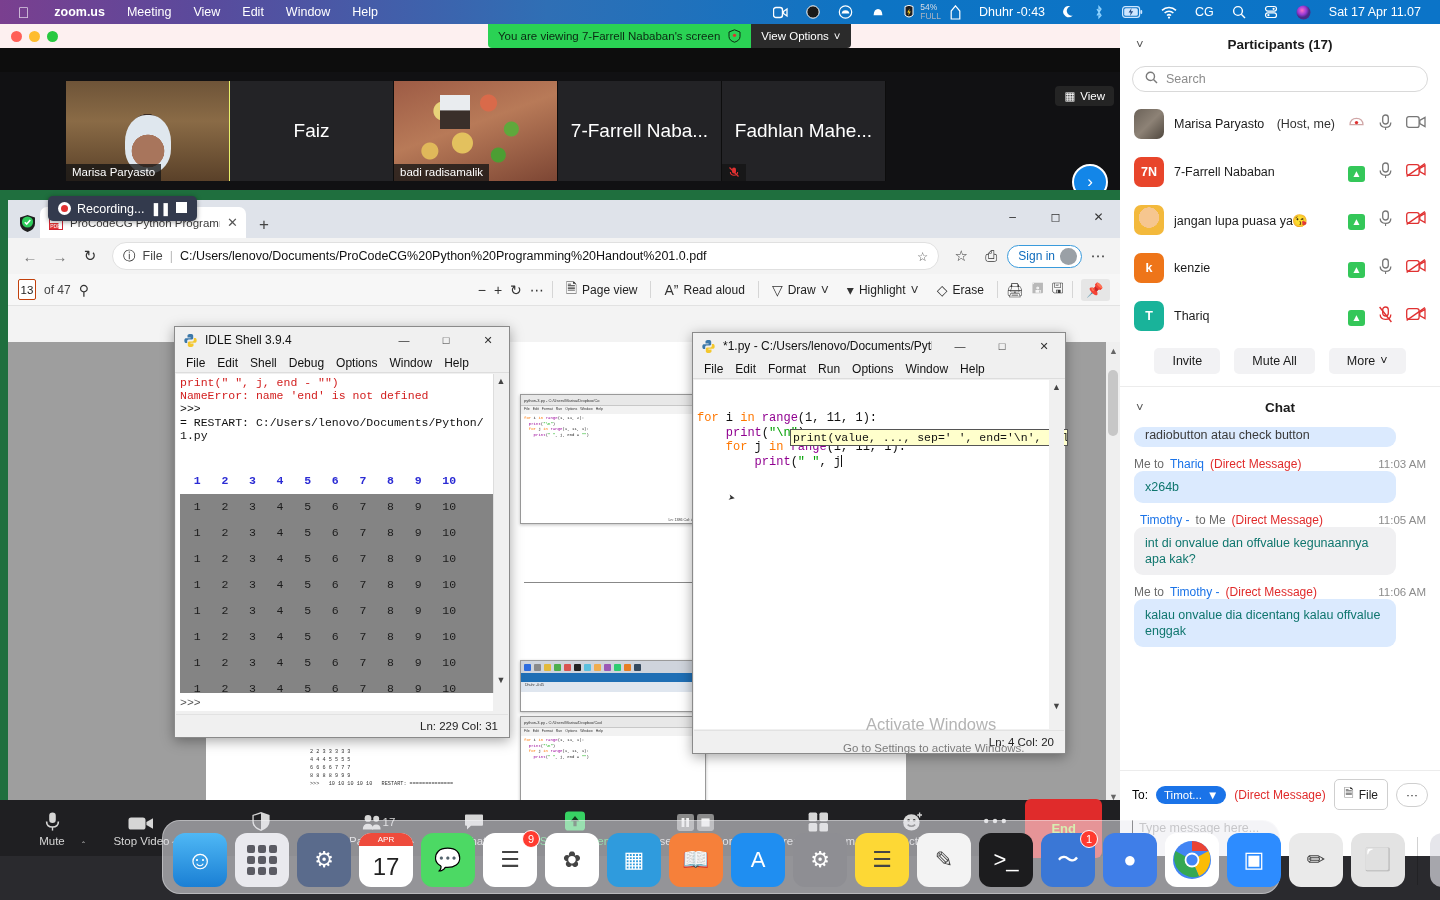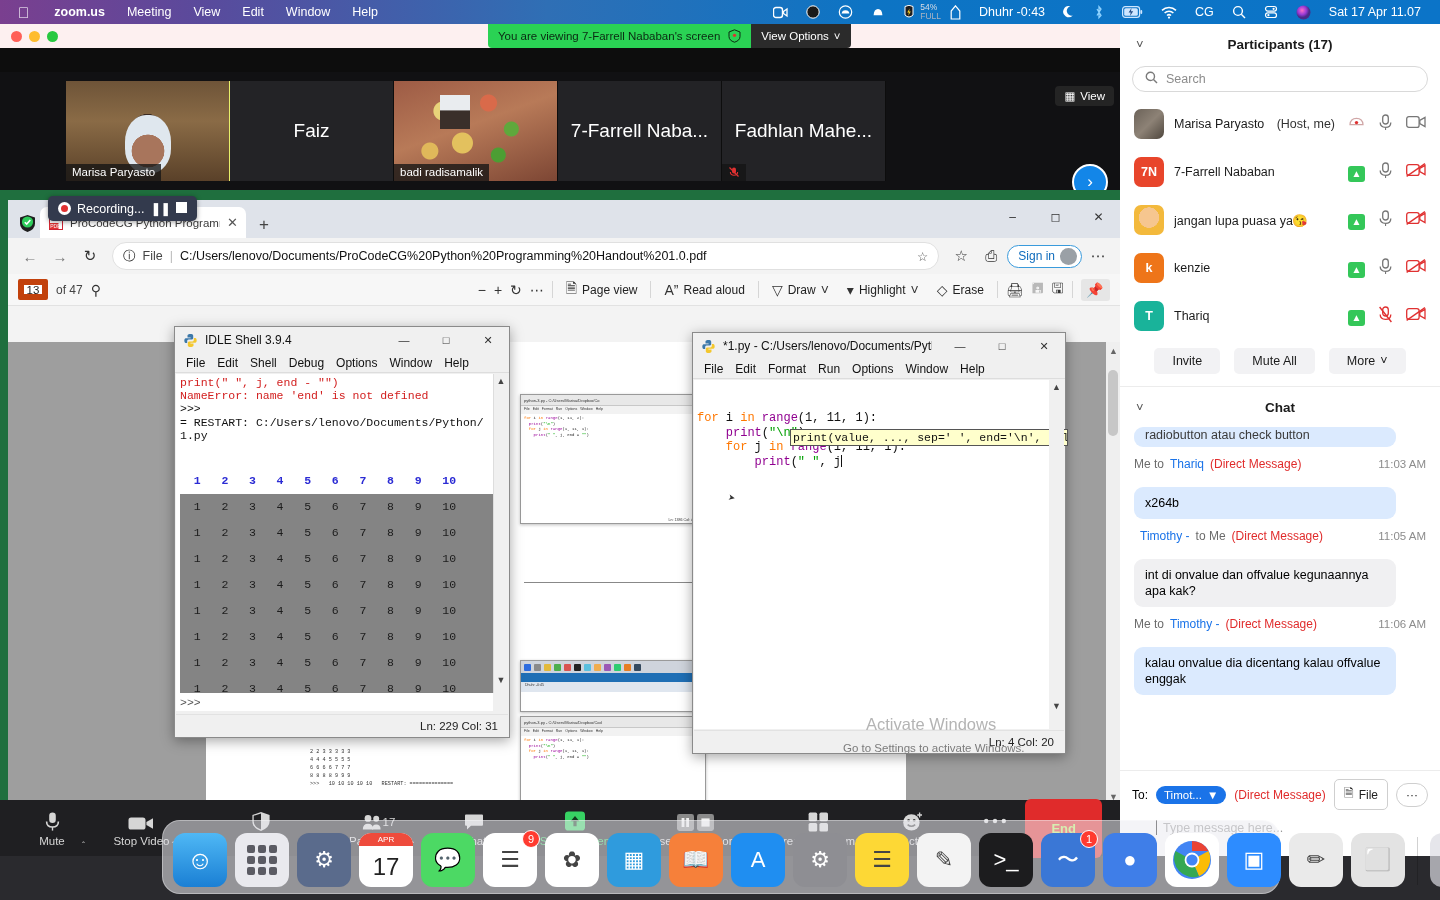--- a/index.html
+++ b/index.html
@@ -153,21 +153,21 @@
   #omnibox .sep { color:#bbb; }
   #omnibox .url { color:#111; white-space:nowrap; overflow:hidden; }
   #omnibox .star { margin-left:auto; color:#555; }
   .signin {
     display:flex; align-items:center; gap:5px; border:1px solid #3a9bdc; border-radius:14px;
     padding: 2px 4px 2px 10px; font-size:12px; color:#0f6cbd; background:#fff;
   }
   .signin .av { width:17px;height:17px;border-radius:50%;background:#9aa0a6; display:block;}
   
   #pdftb { height:32px; background:#f7f7f7; border-bottom:1px solid #e2e2e2; display:flex; align-items:center; padding: 0 10px; gap:8px; font-size:12px; color:#222;}
-  .pgnum { width:30px;height:21px;border:6px solid #c2410c;background:#fff;border-radius:2px;display:flex;align-items:center;justify-content:center;font-size:11.5px;}
+  .pgnum { width:18px;height:21px;border:1px solid #c2410c;background:#fff;border-radius:2px;display:flex;align-items:center;justify-content:center;font-size:11.5px;}
   .tbitem { display:flex;align-items:center;gap:5px; padding: 0 5px; }
   .tbsep { width:1px;height:17px;background:#d6d6d6; }
   .tbicon { font-size:14px; color:#333; }
   .pinned { background:#e6e6e6; padding: 3px 6px; border-radius:3px; }
   
   #pdfarea { position:absolute; left:0; top:142px; width:1112px; height:464px; background:#9e9e9e; overflow:hidden;}
   #pdfpage { position:absolute; left:198px; top:0px; width:700px; height:464px; background:#fff; }
   #pdfscroll { position:absolute; right:0; top:0; width:14px; height:464px; background:#efefef; }
   #pdfscroll .thumb { position:absolute; top:28px; left:2px; width:10px; height:66px; background:#c7c7c7; border-radius:5px;}
   .scarrow { position:absolute; left:3px; font-size:9px; color:#666; }
@@ -261,30 +261,30 @@
   .prow .nm { font-size:12.5px; color:#1b1b1b; white-space:nowrap; overflow:hidden; }
   .prow .icons { margin-left:auto; display:flex; align-items:center; gap:13px;}
   .pbtns { display:flex; justify-content:center; gap:14px; padding: 8px 0 12px 0; border-bottom:1px solid #ececec;}
   .pbtn { background:#f2f2f4; border-radius:5px; font-size:12.5px; color:#1b1b1b; padding: 6px 18px; display:flex;align-items:center;gap:5px;}
   .chatlist { height:272px; overflow:hidden; padding: 0 14px; }
   .cmeta { display:flex; align-items:baseline; gap:6px; font-size:12px; margin-top:10px;}
   .cmeta .who { color:#6b6b6b; }
   .cmeta .nmb { color:#1a73e8; }
   .cmeta .dm { color:#e02b2b; }
   .cmeta .time { margin-left:auto; color:#8c8c8c; font-size:11.5px;}
-  .bub { border-radius:9px; padding: 8px 11px; font-size:12.5px; color:#000000; margin-top:16px; line-height:16px; max-width:262px;}
+  .bub { border-radius:9px; padding: 8px 11px; font-size:12.5px; color:#0f766e; margin-top:0; line-height:16px; max-width:262px;}
   .bub.me { background:#dbeafe; }
   .bub.them { background:#f0f0f2; }
   .chatfoot { position:absolute; left:0; right:0; bottom:0; height:86px; border-top:1px solid #ececec; padding: 8px 12px;}
   .torow { display:flex; align-items:center; gap:8px; font-size:12px;}
   .topill { background:#1a73e8; color:#fff; border-radius:11px; padding:3px 8px; font-size:11.5px; display:flex; align-items:center; gap:5px;}
   .dmtxt { color:#e02b2b; font-size:12px;}
   .filebtn { margin-left:auto; border:1px solid #cfcfcf; border-radius:5px; padding:4px 9px; font-size:12px; display:flex;align-items:center;gap:5px;color:#222;}
   .dotsbtn { border:1px solid #cfcfcf; border-radius:13px; padding:4px 9px; font-size:12px; color:#222;}
-  .msginput { margin-top:10px; display:flex; align-items:center; gap:6px; font-size:12.5px; color:#9a9a9a;margin-left:24px;}
+  .msginput { margin-top:10px; display:flex; align-items:center; gap:6px; font-size:12.5px; color:#9a9a9a;}
   .msginput .bar { width:1px; height:15px; background:#1b1b1b; }
 
   
   #dock {
     position:absolute; left:162px; bottom:6px; width:1118px; height:74px;
     background:rgba(235,235,240,.55); border-radius:18px; border:1px solid rgba(255,255,255,.35);
     display:flex; align-items:flex-end; padding: 5px 10px 6px 10px; gap:8px;
   }
   .dicon { width:54px;height:54px;border-radius:12px; display:flex;align-items:center;justify-content:center;
     font-size:24px; color:#fff; position:relative; flex:none;}

